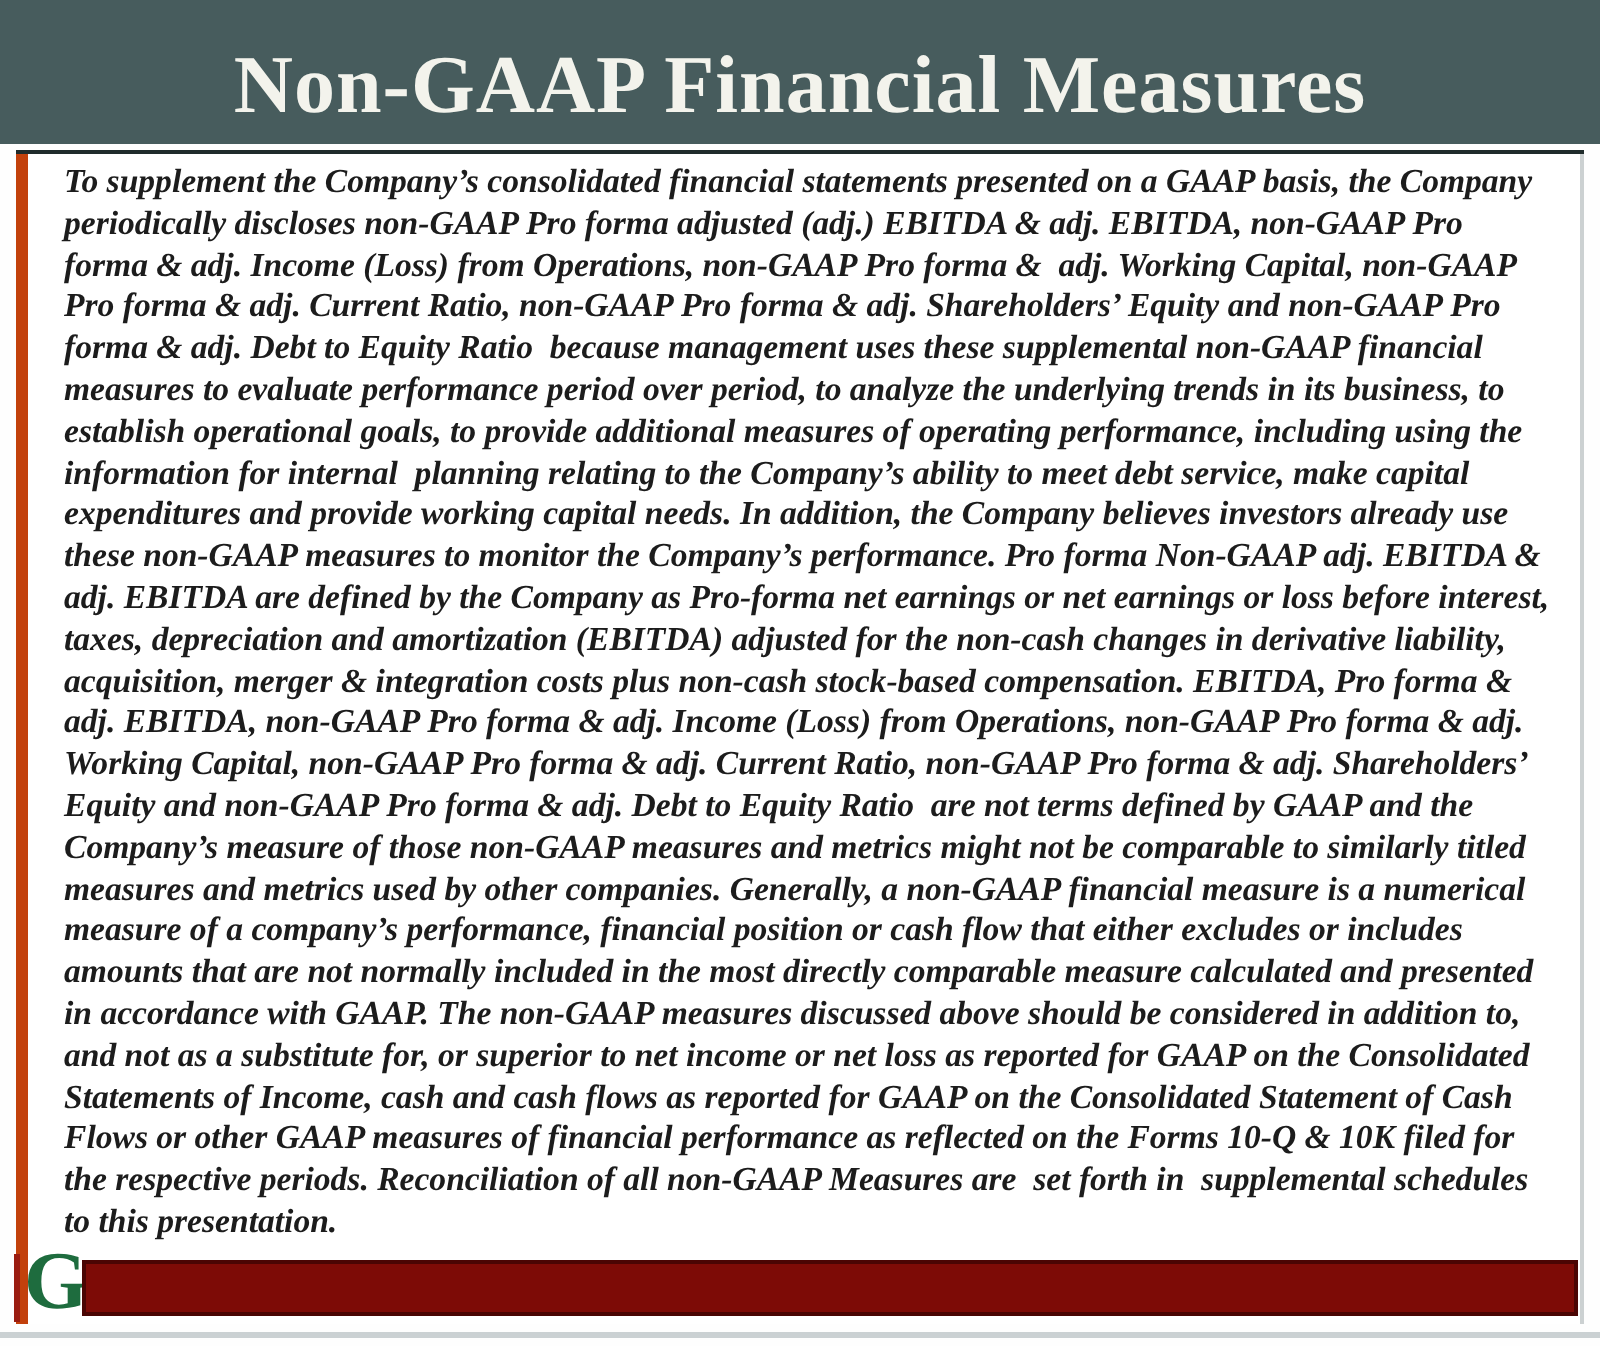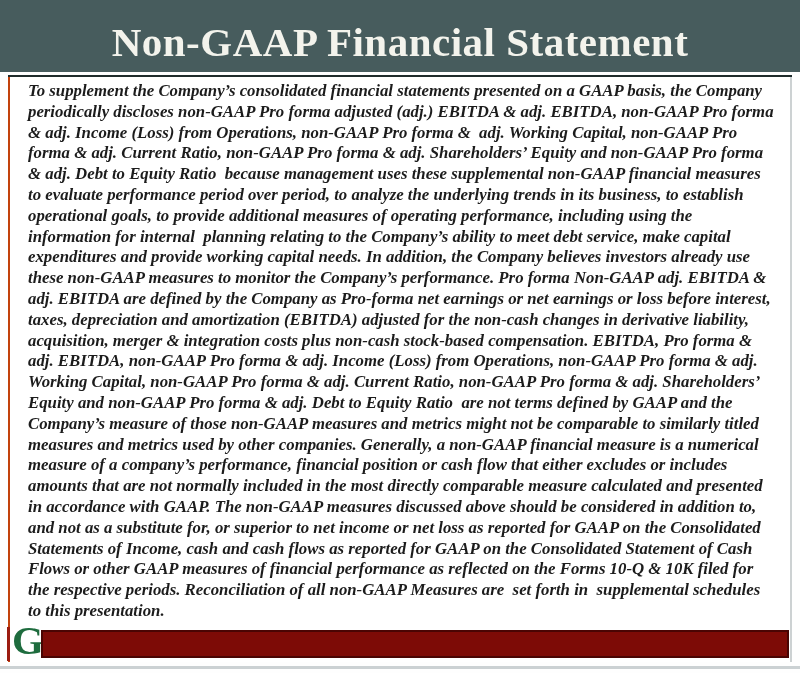--- a/index.html
+++ b/index.html
@@ -36,21 +36,21 @@
     top: 75px; left: 8px; right: 8px;
     height: 2px;
     background: #1F2B2B;
   }
   
   .body-panel {
     position: absolute;
     top: 77px; left: 8px; right: 8px;
     height: 585px;
     background: #ffffff;
-    border-left: 2px solid #c2410c;
+    border-left: 6px solid #c2410c;
     border-right: 2px solid #ccd1d2;
     box-sizing: border-box;
     overflow: hidden;
   }
   .body-text {
     margin: 0;
     padding: 4px 14px 0 18px;
     font-family: "Liberation Serif", serif;
     font-style: italic;
     font-weight: 600;
@@ -90,21 +90,21 @@
     width: 100%; height: 3px;
     background: #CBD1D3;
   }
 </style>
 </head>
 <body>
 
 <div class="slide">
 
   <header class="title-band" style="background-color: rgb(71, 92, 93);">
-    <h1 style="color: rgb(243, 243, 236);">Non-GAAP Financial Statement</h1>
+    <h1 style="color: rgb(243, 243, 236);">Non-GAAP Financial Measures</h1>
   </header>
 
   <div class="header-rule"></div>
 
   <main class="body-panel">
     <p class="body-text" style="color: rgb(28, 28, 28);">To supplement the Company’s consolidated financial statements presented on a GAAP basis, the Company periodically discloses non-GAAP Pro forma adjusted (adj.) EBITDA &amp; adj. EBITDA, non-GAAP Pro forma &amp; adj. Income (Loss) from Operations, non-GAAP Pro forma &amp;  adj. Working Capital, non-GAAP Pro forma &amp; adj. Current Ratio, non-GAAP Pro forma &amp; adj. Shareholders’ Equity and non-GAAP Pro forma &amp; adj. Debt to Equity Ratio  because management uses these supplemental non-GAAP financial measures to evaluate performance period over period, to analyze the underlying trends in its business, to establish operational goals, to provide additional measures of operating performance, including using the information for internal  planning relating to the Company’s ability to meet debt service, make capital expenditures and provide working capital needs. In addition, the Company believes investors already use these non-GAAP measures to monitor the Company’s performance. Pro forma Non-GAAP adj. EBITDA &amp; adj. EBITDA are defined by the Company as Pro-forma net earnings or net earnings or loss before interest, taxes, depreciation and amortization (EBITDA) adjusted for the non-cash changes in derivative liability, acquisition, merger &amp; integration costs plus non-cash stock-based compensation. EBITDA, Pro forma &amp; adj. EBITDA, non-GAAP Pro forma &amp; adj. Income (Loss) from Operations, non-GAAP Pro forma &amp; adj. Working Capital, non-GAAP Pro forma &amp; adj. Current Ratio, non-GAAP Pro forma &amp; adj. Shareholders’ Equity and non-GAAP Pro forma &amp; adj. Debt to Equity Ratio  are not terms defined by GAAP and the Company’s measure of those non-GAAP measures and metrics might not be comparable to similarly titled measures and metrics used by other companies. Generally, a non-GAAP financial measure is a numerical measure of a company’s performance, financial position or cash flow that either excludes or includes amounts that are not normally included in the most directly comparable measure calculated and presented in accordance with GAAP. The non-GAAP measures discussed above should be considered in addition to, and not as a substitute for, or superior to net income or net loss as reported for GAAP on the Consolidated Statements of Income, cash and cash flows as reported for GAAP on the Consolidated Statement of Cash Flows or other GAAP measures of financial performance as reflected on the Forms 10-Q &amp; 10K filed for the respective periods. Reconciliation of all non-GAAP Measures are  set forth in  supplemental schedules to this presentation.</p>
   </main>
 
   <span class="logo-red-line" style="background-color: rgb(155, 28, 16);"></span>
 

